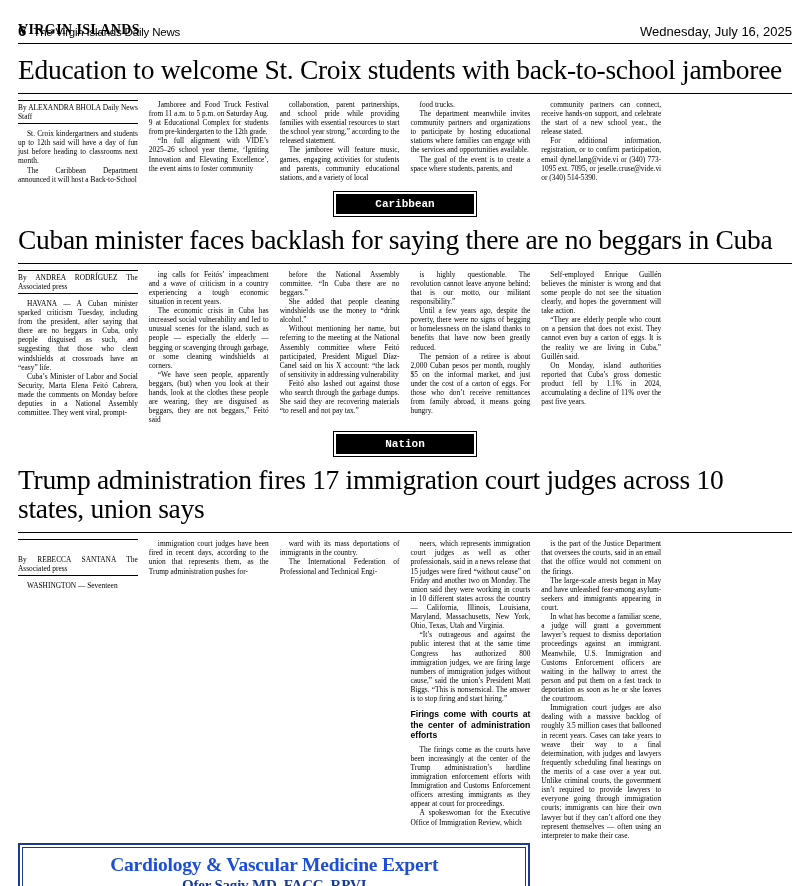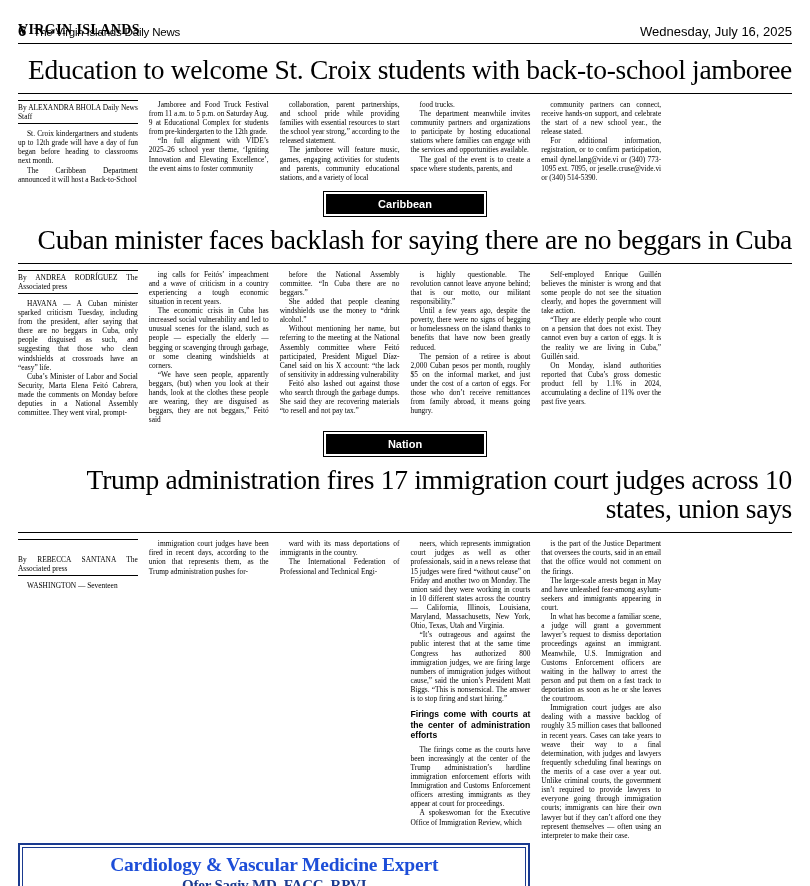--- a/index.html
+++ b/index.html
@@ -24,32 +24,32 @@
   .mh-right { font-family:"Liberation Sans", sans-serif; font-size:13px; }
   .mh-wrap { position:relative; }
 
   
   h1.headline {
     font-family:"Liberation Serif", serif;
     font-weight:normal;
     font-size:27.5px;
     line-height:1.05;
     margin:12px 0 8px 0;
-    text-align:right;
+    text-align:left;
     letter-spacing:-0.3px;
   }
   .hr-thin { border:0; border-top:1px solid #000; margin:0; }
 
   
   .banner-row { display:flex; justify-content:center; margin:10px 0 2px 0; }
   .banner {
     background:#000; color:#fff;
-    font-family:Liberation Sans, sans-serif;
+    font-family:Liberation Mono, monospace;
     font-weight:bold; font-size:11px;
-    padding:3px 0; width:158px; text-align:center;
+    padding:3px 0; width:138px; text-align:center;
     border:1px solid #000; outline:1px solid #000; outline-offset:2px;
   }
 
   
   .cols { display:grid; grid-gap:0 11px; }
   .cols.six { grid-template-columns:repeat(6,1fr); }
   .col { font-size:7.4px; line-height:1.23; text-align:justify;
          font-family:"Liberation Serif", serif; }
   .col p { margin:0; text-indent:9px; }
   .byline-wrap { border-bottom:1.2px solid #000; padding-bottom:2px; margin-bottom:5px;}
@@ -90,21 +90,21 @@
   <h1 class="headline">Education to welcome St. Croix students with back-to-school jamboree</h1>
   <hr class="hr-thin">
 
   <div class="cols six" style="margin-top:6px;">
     <div class="col">
       <div class="byline-wrap" style="border-top:1.2px solid #000; padding-top:2px;">
         <span class="b1">By ALEXANDRA BHOLA</span>
         <span class="b2">Daily News Staff</span>
       </div>
       <div>
-          <p class="">St. Croix kindergartners and students up to 12th grade will have a day of fun began before heading to classrooms next month.</p>
+          <p class="">St. Croix kindergartners and students up to 12th said will have a day of fun just before heading to classrooms next month.</p>
           <p>The Caribbean Department announced it will host a Back-to-School</p>
         </div>
     </div>
     <div class="col">
         <p>Jamboree and Food Truck Festival from 11 a.m. to 5 p.m. on Saturday Aug. 9 at Educational Complex for students from pre-kindergarten to the 12th grade.</p>
         <p>“In full alignment with VIDE’s 2025–26 school year theme, ‘Igniting Innovation and Elevating Excellence’, the event aims to foster community</p>
       </div>
     <div class="col">
         <p>collaboration, parent partnerships, and school pride while providing families with essential resources to start the school year strong,” according to the released statement.</p>
         <p>The jamboree will feature music, games, engaging activities for students and parents, community educational stations, and a variety of local</p>

